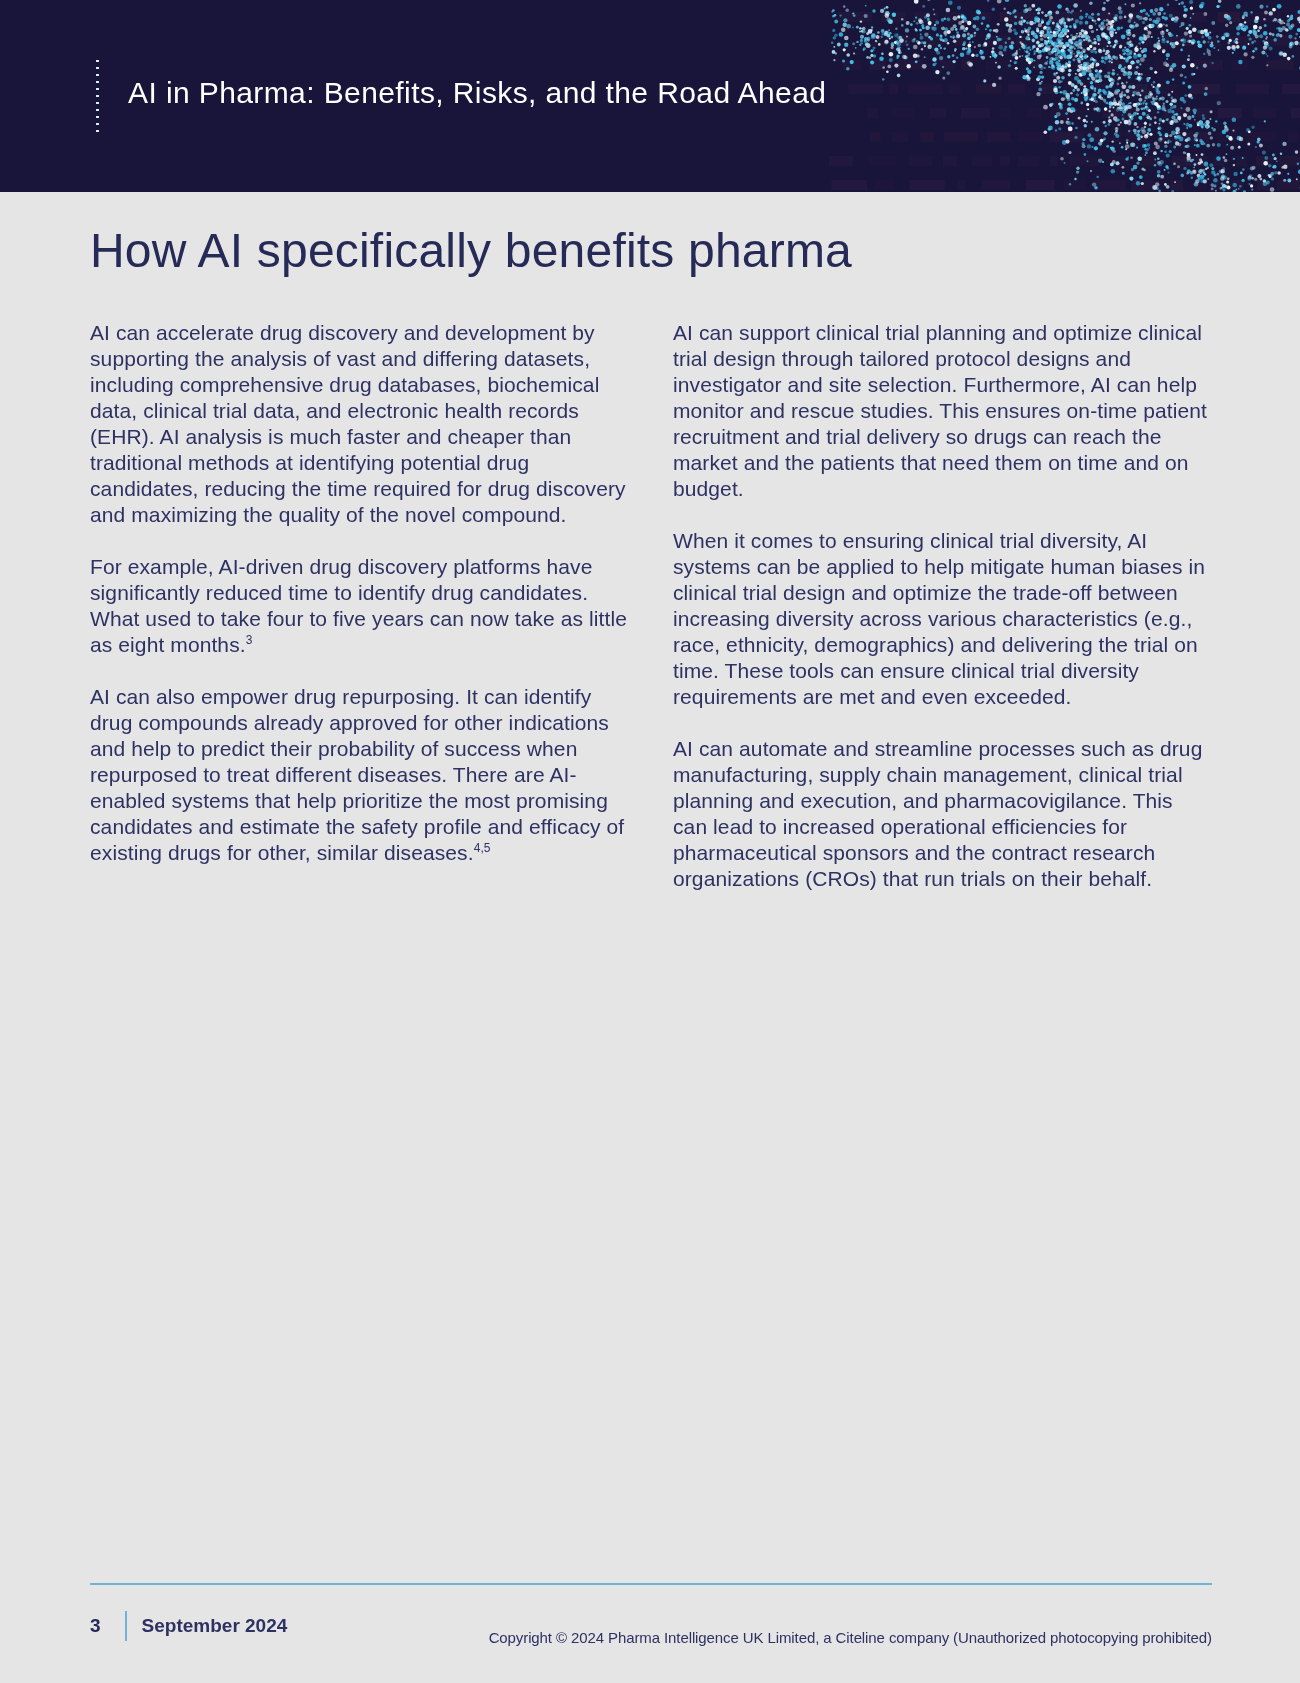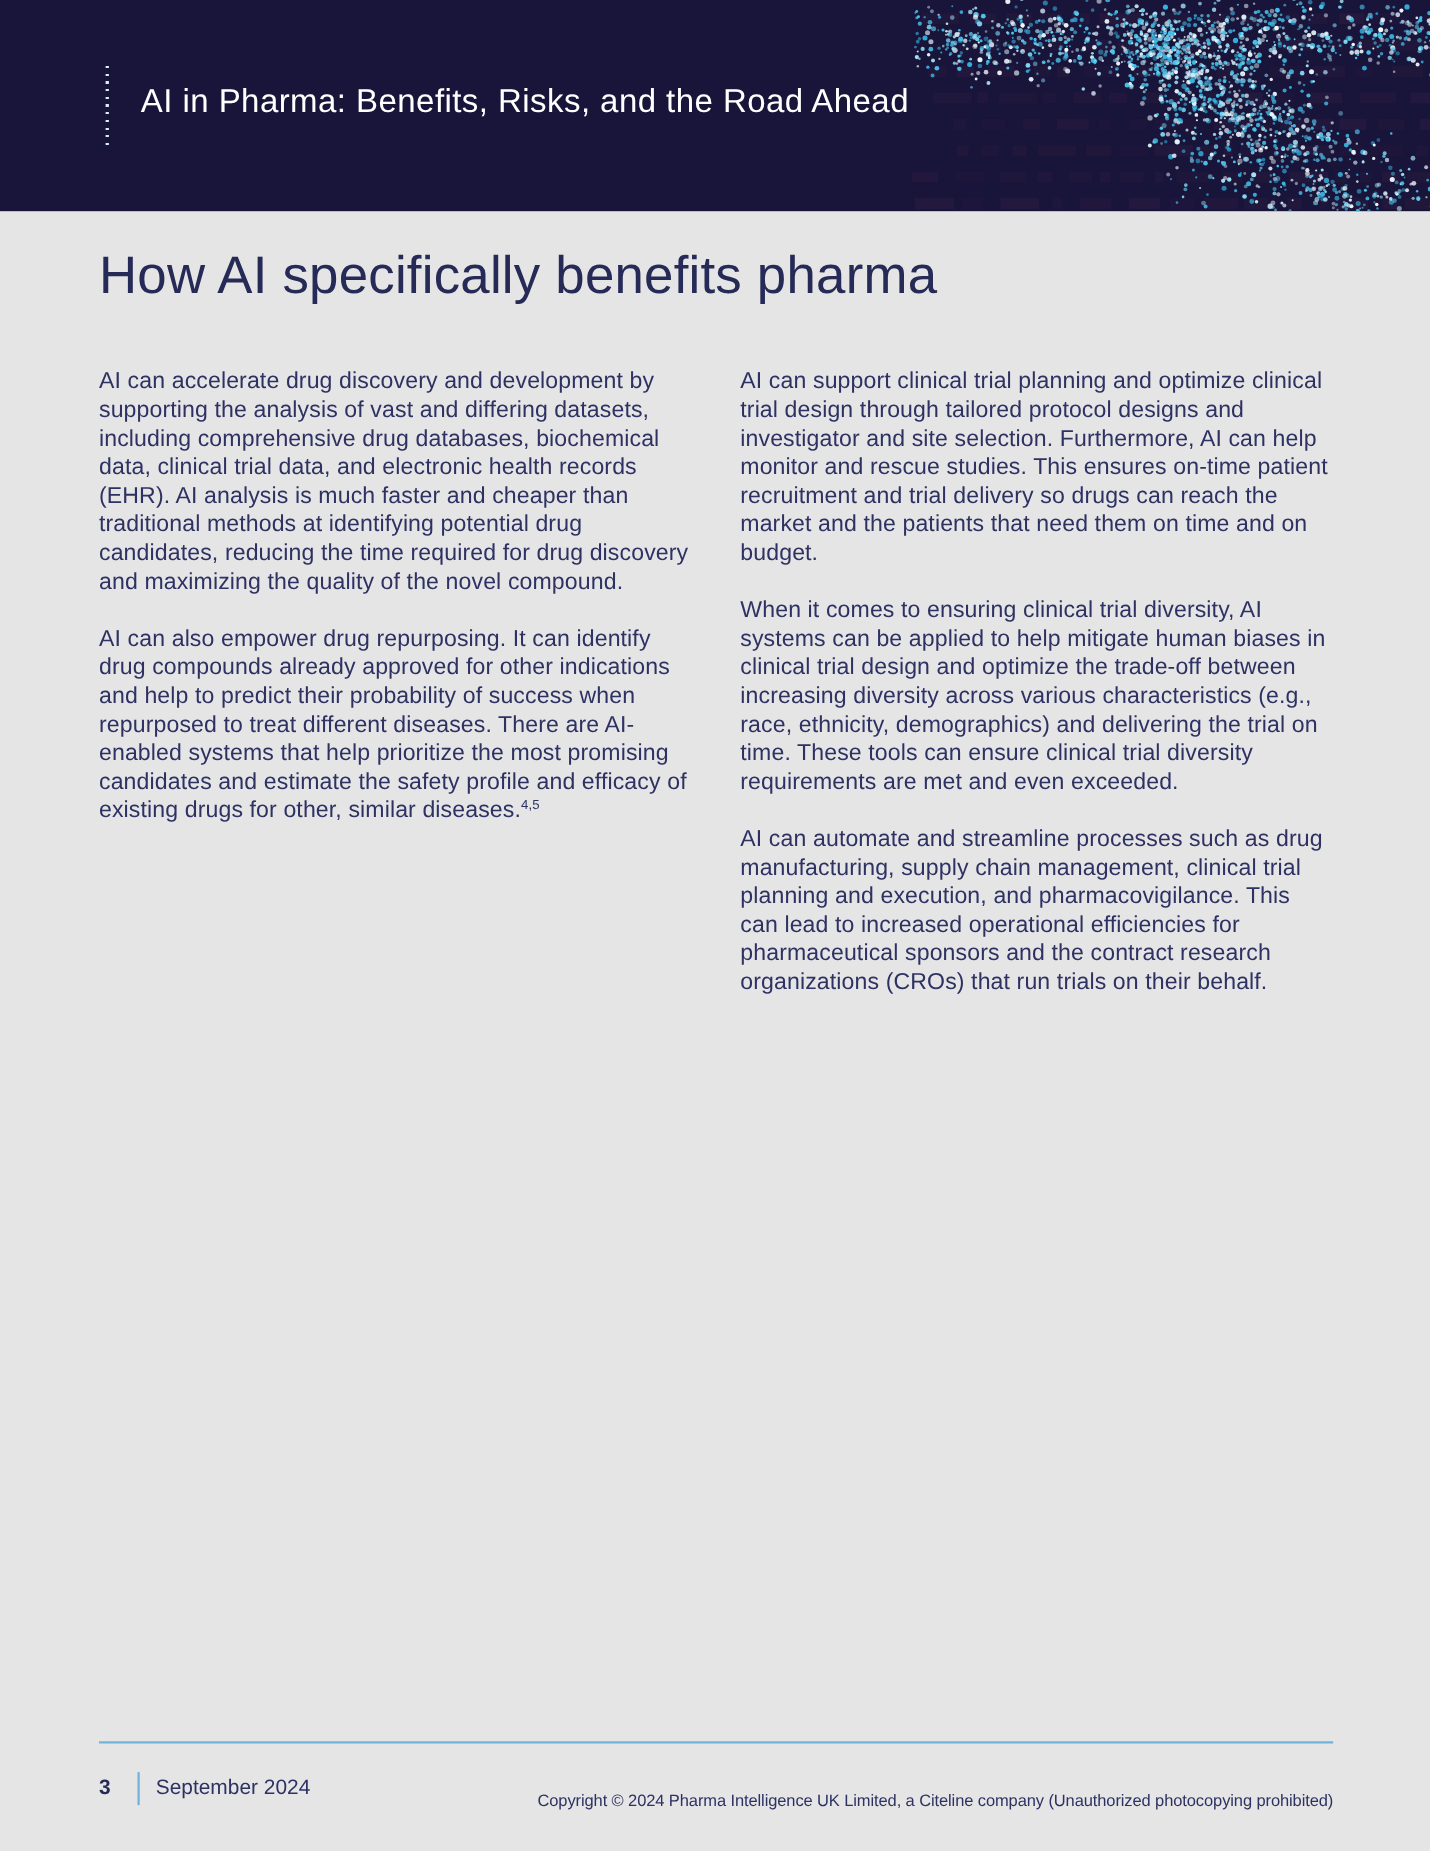--- a/index.html
+++ b/index.html
@@ -42,42 +42,42 @@
   
   .section-heading{
     margin:30px 0 0 90px;
     font-size:48px;line-height:58px;
     font-weight:300;letter-spacing:.2px;
     color:var(--heading-text);
   }
   .columns{
     display:flex;gap:46px;
     padding:0 90px;
-    margin-top:54px;
+    margin-top:40px;
   }
   .col{flex:1;min-width:0;}
   .col p{
     font-size:21px;line-height:26px;letter-spacing:.1px;
     margin:0 0 26px 0;
     color:var(--body-text);
   }
   .col p sup{font-size:12px;line-height:0;vertical-align:super;}
 
   
   .footer{
     position:absolute;left:90px;right:88px;top:1583px;
   }
   .footer-rule{height:2px;background:var(--rule-blue);}
   .footer-row{
     display:flex;align-items:center;
     margin-top:20px;
   }
   .page-number{font-size:19px;font-weight:700;color:var(--heading-text);}
   .footer-sep{width:2px;height:30px;background:var(--rule-blue);margin:0 15px 0 24px;}
-  .footer-date{font-size:19px;font-weight:400;color:var(--body-text);}
+  .footer-date{font-size:19px;font-weight:700;color:var(--body-text);}
   .footer-copy{margin-left:auto;font-size:15px;letter-spacing:-.1px;color:var(--body-text);margin-top:24px;}
 </style>
 </head>
 <body>
 
 <div class="page">
 
   <div class="header-band">
     <svg class="particles" id="particles" viewBox="0 0 1300 192" xmlns="http://www.w3.org/2000/svg">
         <rect x="837.8573559597135" y="12" width="34.27476225839928" height="10" fill="#53284a" opacity="0.15"></rect>
@@ -2162,20 +2162,21 @@
       </svg>
     <div class="dotted-accent"></div>
     <div class="header-title">AI in Pharma: Benefits, Risks, and the Road Ahead</div>
   </div>
 
   <h1 class="section-heading">How AI specifically benefits pharma</h1>
 
   <div class="columns">
     <div class="col">
       <p><span>AI can accelerate drug discovery and development by supporting the analysis of vast and differing datasets, including comprehensive drug databases, biochemical data, clinical trial data, and electronic health records (EHR). AI analysis is much faster and cheaper than traditional methods at identifying potential drug candidates, reducing the time required for drug discovery and maximizing the quality of the novel compound.</span></p>
+      <p><span>For example, AI-driven drug discovery platforms have significantly reduced time to identify drug candidates. What used to take four to five years can now take as little as eight months.</span><sup>3</sup></p>
       <p><span>AI can also empower drug repurposing. It can identify drug compounds already approved for other indications and help to predict their probability of success when repurposed to treat different diseases. There are AI-enabled systems that help prioritize the most promising candidates and estimate the safety profile and efficacy of existing drugs for other, similar diseases.</span><sup>4,5</sup></p>
     </div>
     <div class="col">
       <p><span>AI can support clinical trial planning and optimize clinical trial design through tailored protocol designs and investigator and site selection. Furthermore, AI can help monitor and rescue studies. This ensures on-time patient recruitment and trial delivery so drugs can reach the market and the patients that need them on time and on budget.</span></p>
       <p><span>When it comes to ensuring clinical trial diversity, AI systems can be applied to help mitigate human biases in clinical trial design and optimize the trade-off between increasing diversity across various characteristics (e.g., race, ethnicity, demographics) and delivering the trial on time. These tools can ensure clinical trial diversity requirements are met and even exceeded.</span></p>
       <p><span>AI can automate and streamline processes such as drug manufacturing, supply chain management, clinical trial planning and execution, and pharmacovigilance. This can lead to increased operational efficiencies for pharmaceutical sponsors and the contract research organizations (CROs) that run trials on their behalf.</span></p>
     </div>
   </div>
 
   <div class="footer">

